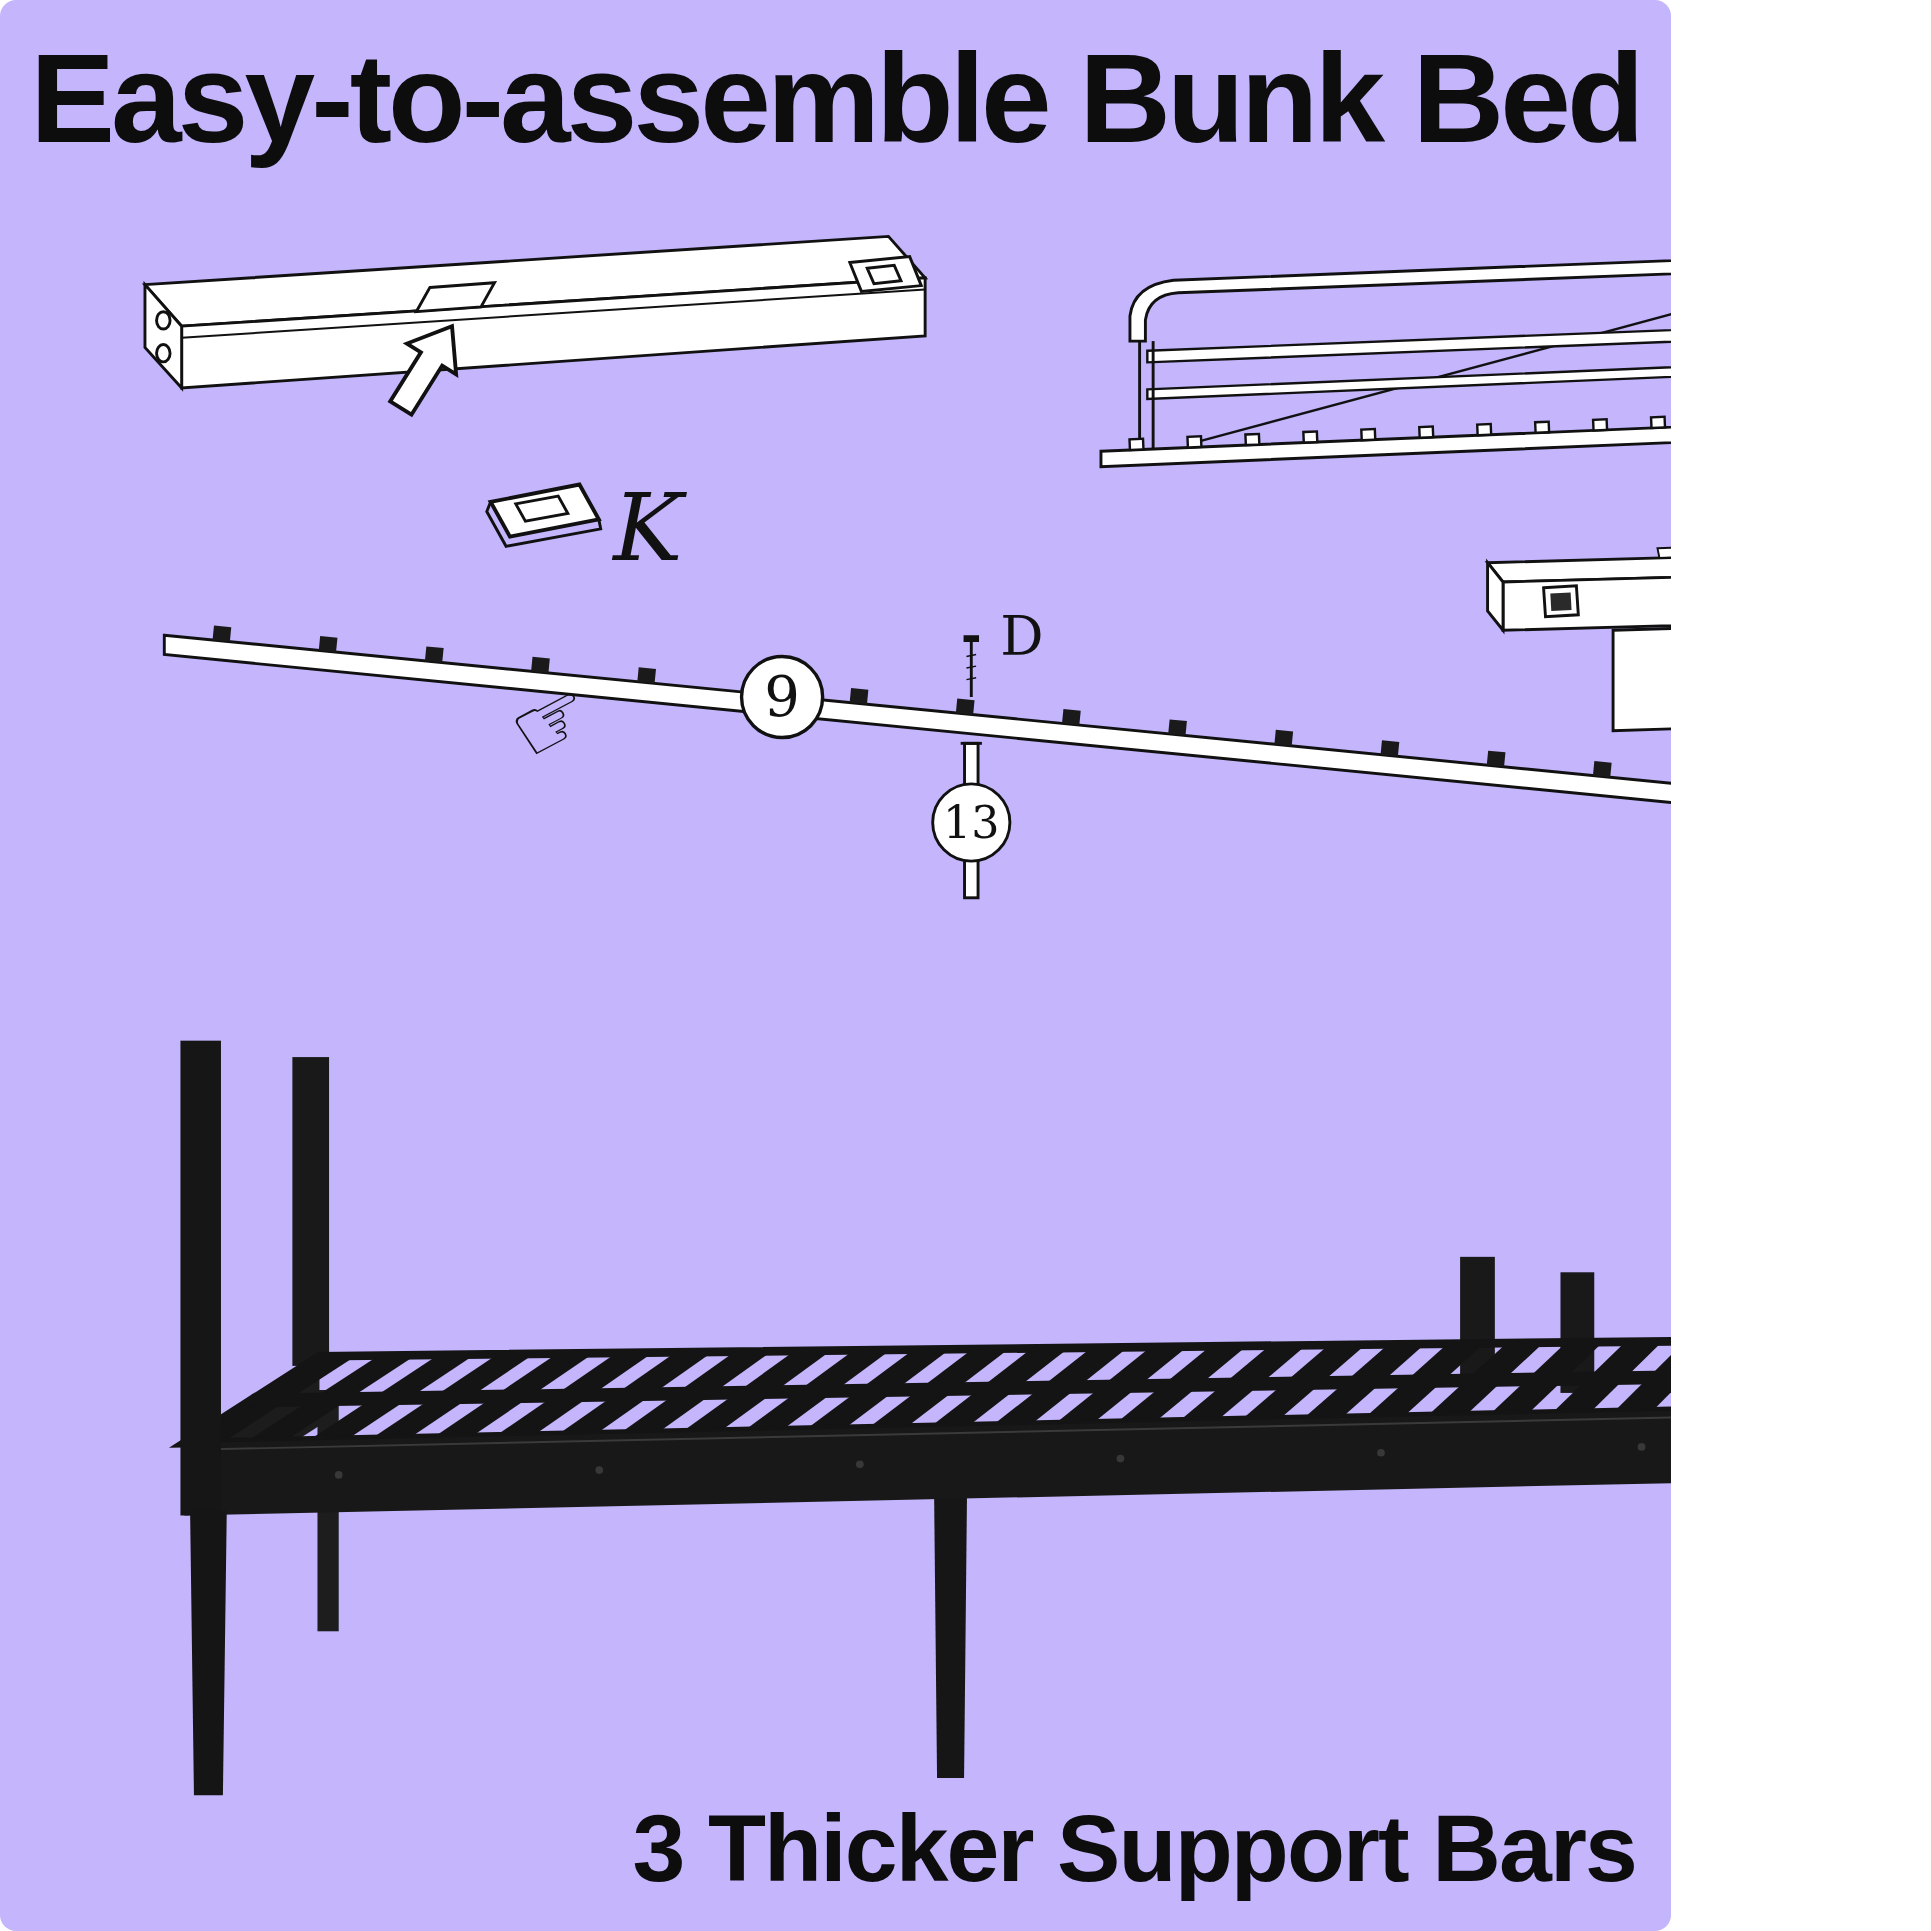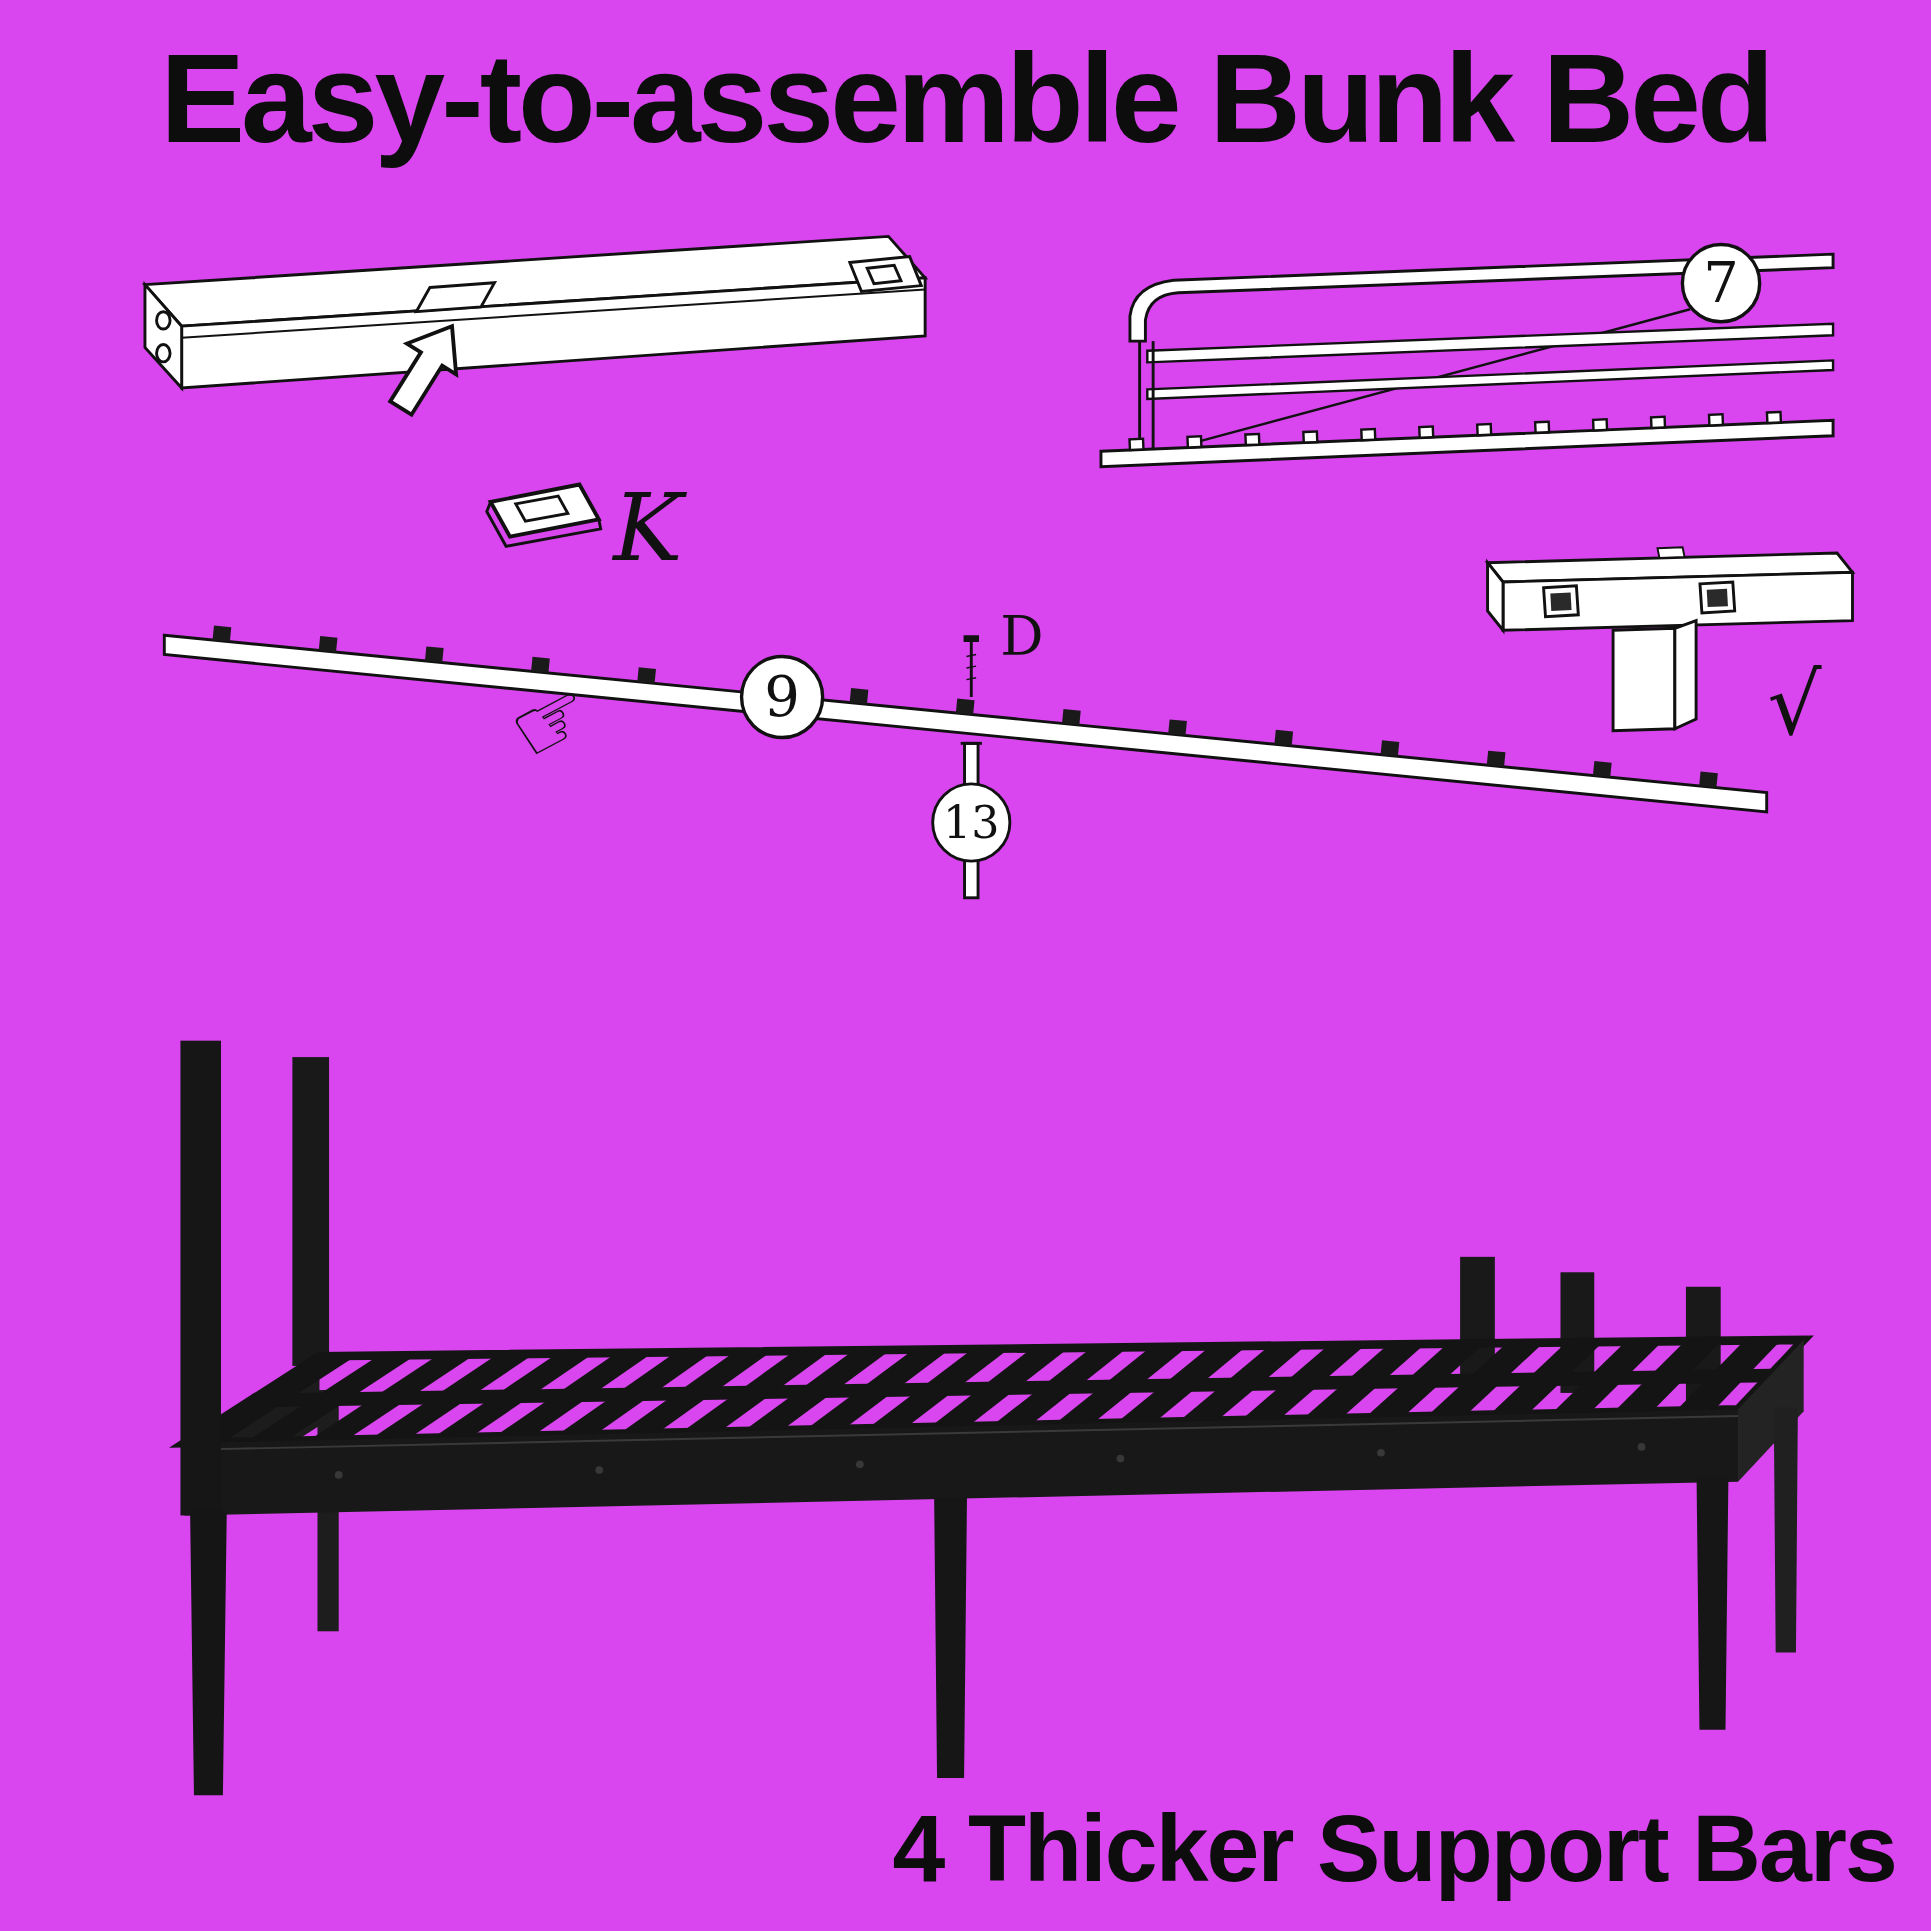--- a/index.html
+++ b/index.html
@@ -1,18 +1,18 @@
 <!DOCTYPE html>
 <html><head>
 <meta charset="utf-8">
 <style>
   html,body{margin:0;padding:0;background:#fff;}
   .canvas{
-    position:relative;width:1931px;height:1931px;background:#d946ef;overflow:hidden;
-    font-family:"Liberation Sans",sans-serif;color:#0d0d0d;
+    position:relative;width:1671px;height:1931px;background:#c4b5fd;overflow:hidden;
+    font-family:"Liberation Sans",sans-serif;color:#0d0d0d;border-radius:16px;
   }
   .title{
     position:absolute;top:25px;left:0;width:100%;text-align:center;
     font-size:127px;font-weight:700;letter-spacing:-3.9px;white-space:nowrap;
   }
   .caption{
     position:absolute;top:1794px;right:35px;
     font-size:95px;font-weight:700;letter-spacing:-1.9px;white-space:nowrap;
   }
   .fig{position:absolute;}
@@ -207,16 +207,16 @@
         <polygon points="1737,418 1762,418 1760,672 1739,672" fill="#202020"></polygon>
       </g>
 
       <g>
         <rect x="86" y="38" width="42" height="492" fill="#161616"></rect>
         <polygon points="96,525 134,525 130,820 100,820" fill="#151515"></polygon>
       </g>
     </svg>
   </div>
 
-  <div class="caption">4 Thicker Support Bars</div>
+  <div class="caption">3 Thicker Support Bars</div>
 
 </div>
 
 
 </body></html>

